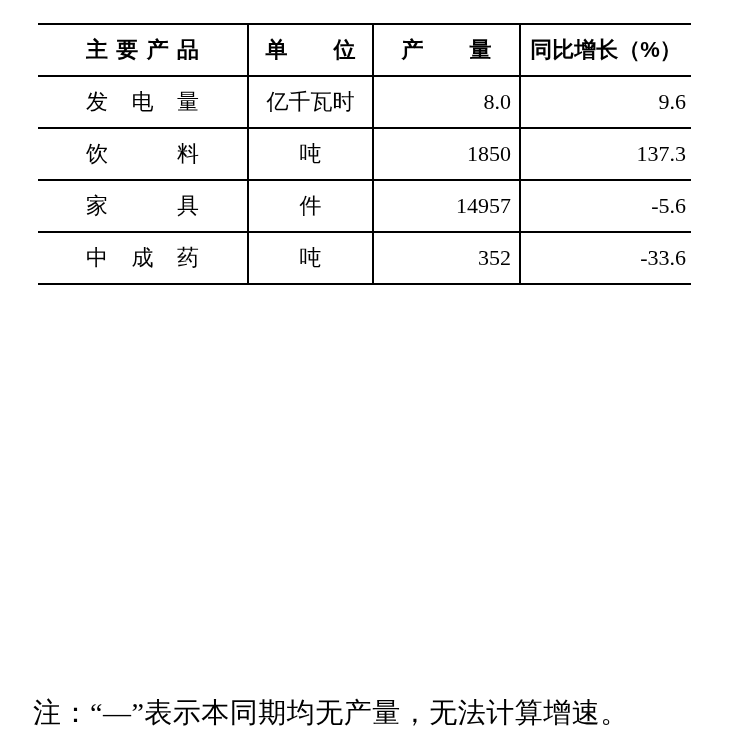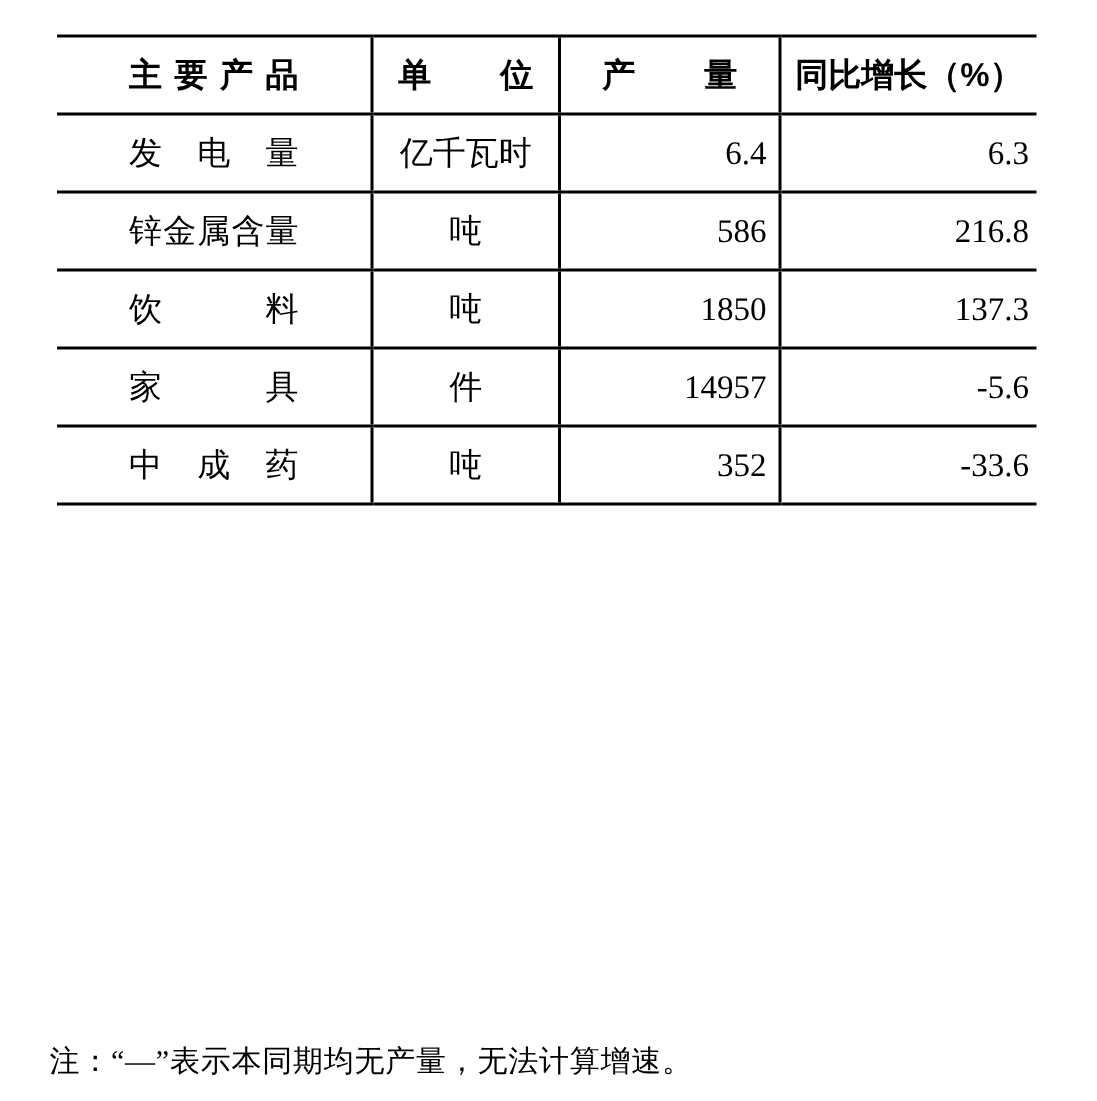--- a/index.html
+++ b/index.html
@@ -57,21 +57,21 @@
     white-space: normal;
     vertical-align: middle;
   }
   .w113 { width: 113px; }
   .w90  { width: 90px; }
 
   .footnote {
     position: absolute;
     left: 33px;
     top: 694px;
-    font-size: 20px;
+    font-size: 28px;
     letter-spacing: 0.5px;
     font-family: "Liberation Serif", "DejaVu Serif", serif;
   }
 </style>
 </head>
 <body>
 
 <table class="doc-table">
   <colgroup>
     <col style="width:210px">
@@ -84,28 +84,22 @@
       <th class="col-product"><span class="jspan w113">主要产品</span></th>
       <th class="col-unit"><span class="jspan w90">单位</span></th>
       <th><span class="jspan w90">产量</span></th>
       <th><span>同比增长（%）</span></th>
     </tr>
   </thead>
   <tbody>
     <tr>
       <td class="col-product"><span class="jspan w113">发电量</span></td>
       <td class="col-unit">亿千瓦时</td>
-      <td class="col-output">6.4</td>
-      <td class="col-growth">6.3</td>
-    </tr>
-    <tr>
-      <td class="col-product"><span class="jspan w113">锌金属含量</span></td>
-      <td class="col-unit">吨</td>
-      <td class="col-output">586</td>
-      <td class="col-growth">216.8</td>
+      <td class="col-output">8.0</td>
+      <td class="col-growth">9.6</td>
     </tr>
     <tr>
       <td class="col-product"><span class="jspan w113">饮料</span></td>
       <td class="col-unit">吨</td>
       <td class="col-output">1850</td>
       <td class="col-growth">137.3</td>
     </tr>
     <tr>
       <td class="col-product"><span class="jspan w113">家具</span></td>
       <td class="col-unit">件</td>

